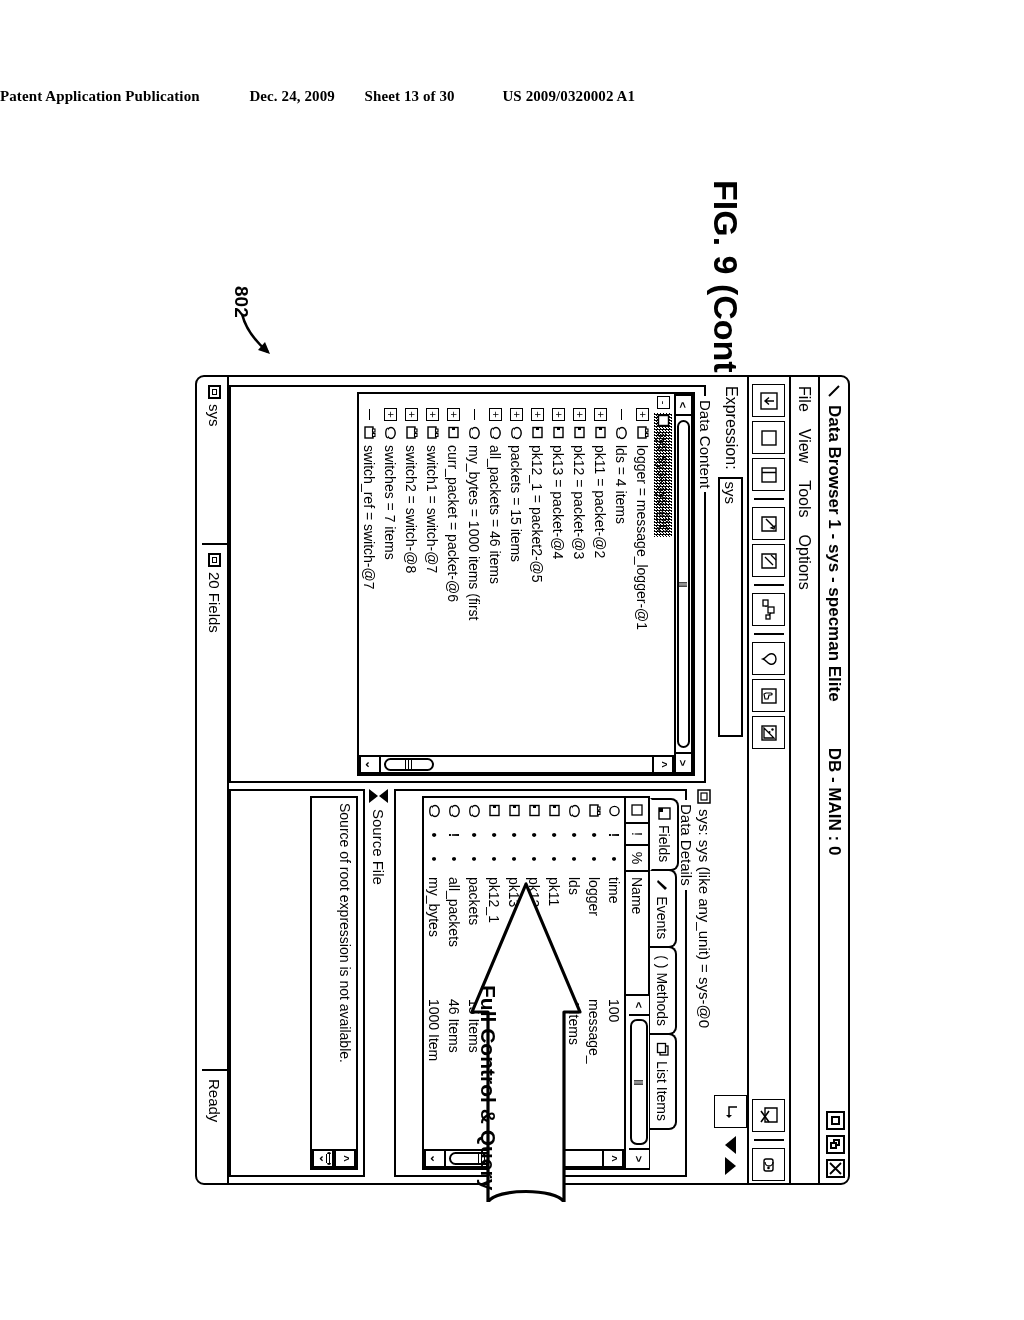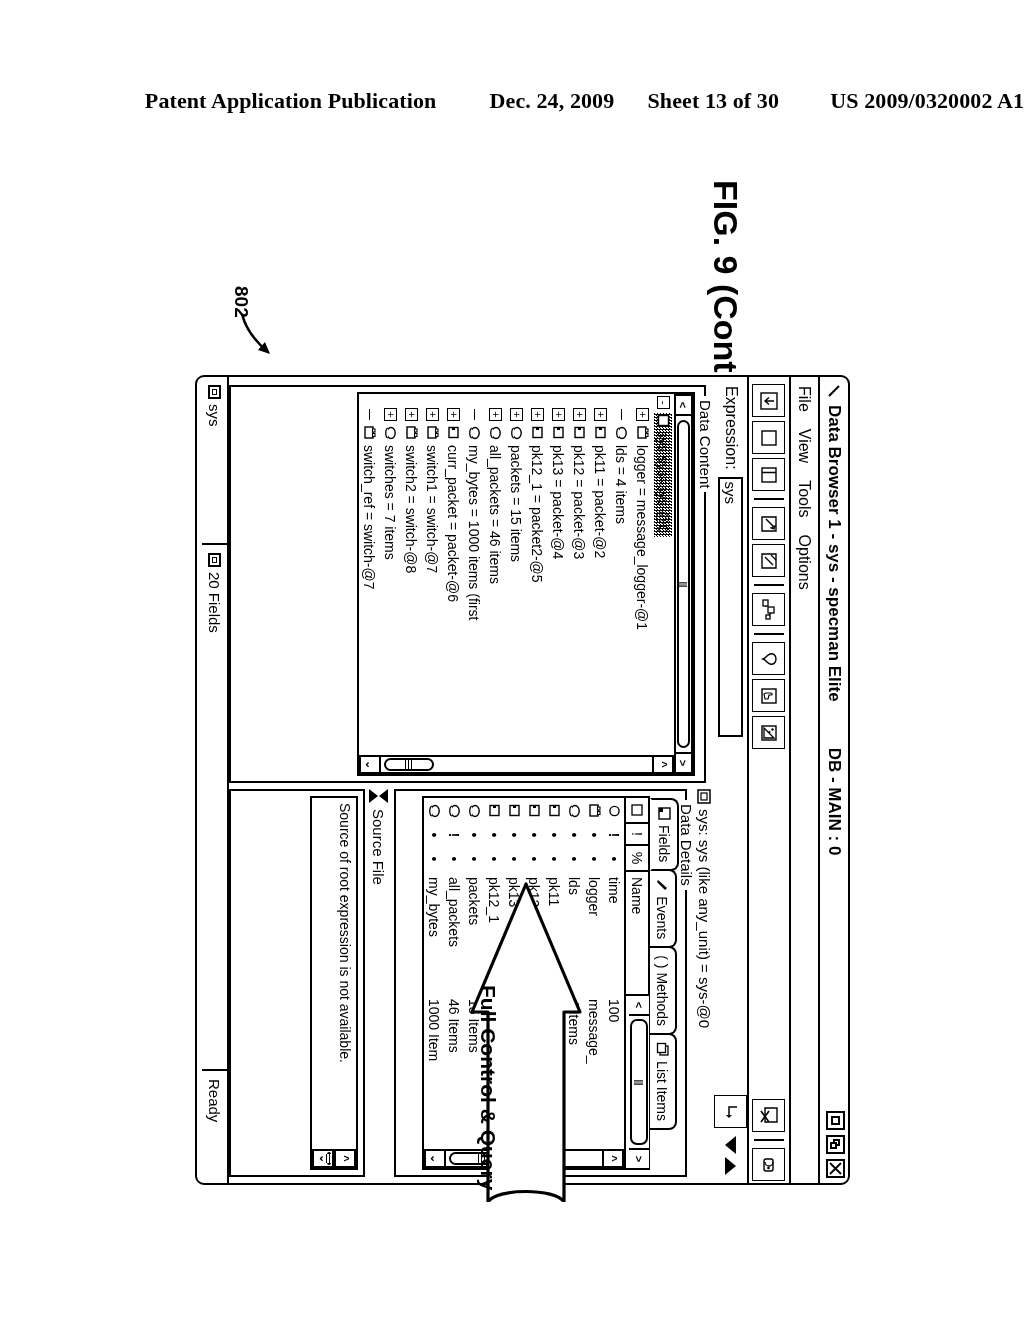--- a/index.html
+++ b/index.html
@@ -1,21 +1,21 @@
 <!DOCTYPE html>
 <html><head>
 <meta charset="utf-8">
 <style>
   html,body{margin:0;padding:0;background:#fff;}
   body{width:1024px;height:1320px;position:relative;
        font-family:"Liberation Serif",serif;color:#000;overflow:hidden;}
 
   
-  .pat-header{position:absolute;top:88px;left:0;width:1024px;text-align:right;
-     font-family:"Liberation Serif",serif;font-weight:bold;font-size:22px;
+  .pat-header{position:absolute;top:88px;left:0;width:1024px;text-align:left;
+     font-family:"Liberation Serif",serif;font-weight:bold;font-size:15px;
      letter-spacing:.1px;white-space:nowrap;}
   .pat-header span{display:inline-block;}
   .sp1{width:42px;} .sp2{width:22px;} .sp3{width:40px;}
 
   
   .fig-label{position:absolute;left:745px;top:180px;width:260px;height:50px;
      transform:rotate(90deg);transform-origin:left top;
      font-family:"Liberation Sans",sans-serif;font-size:34px;font-weight:bold;
      letter-spacing:0px;white-space:nowrap;}
 

